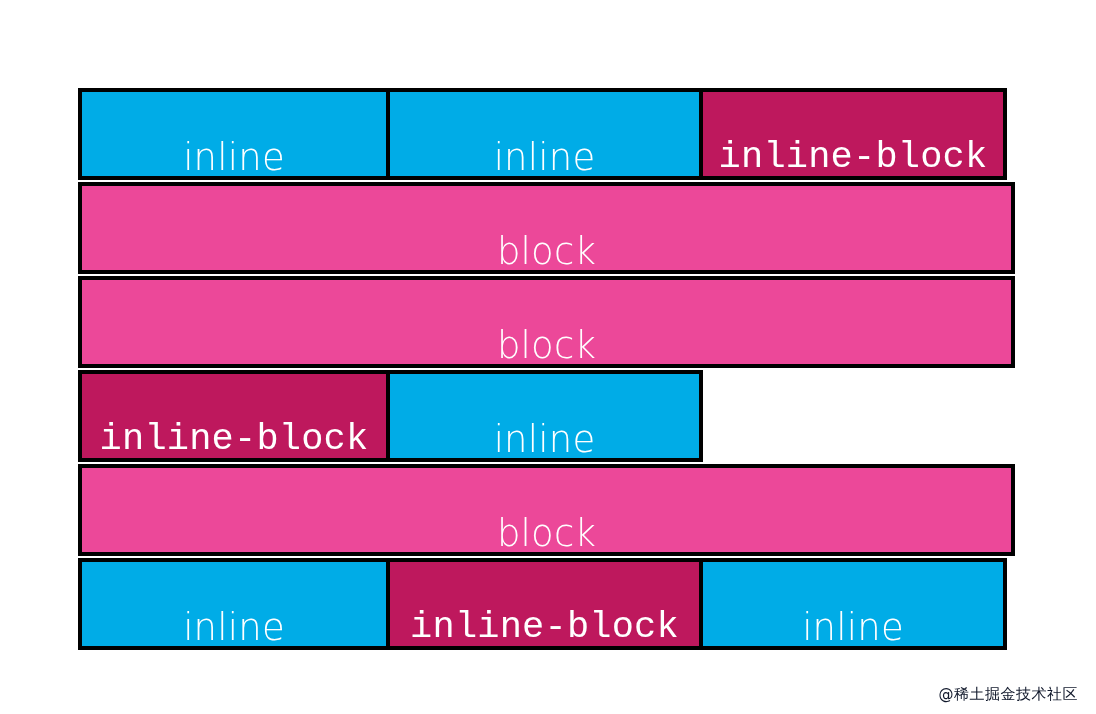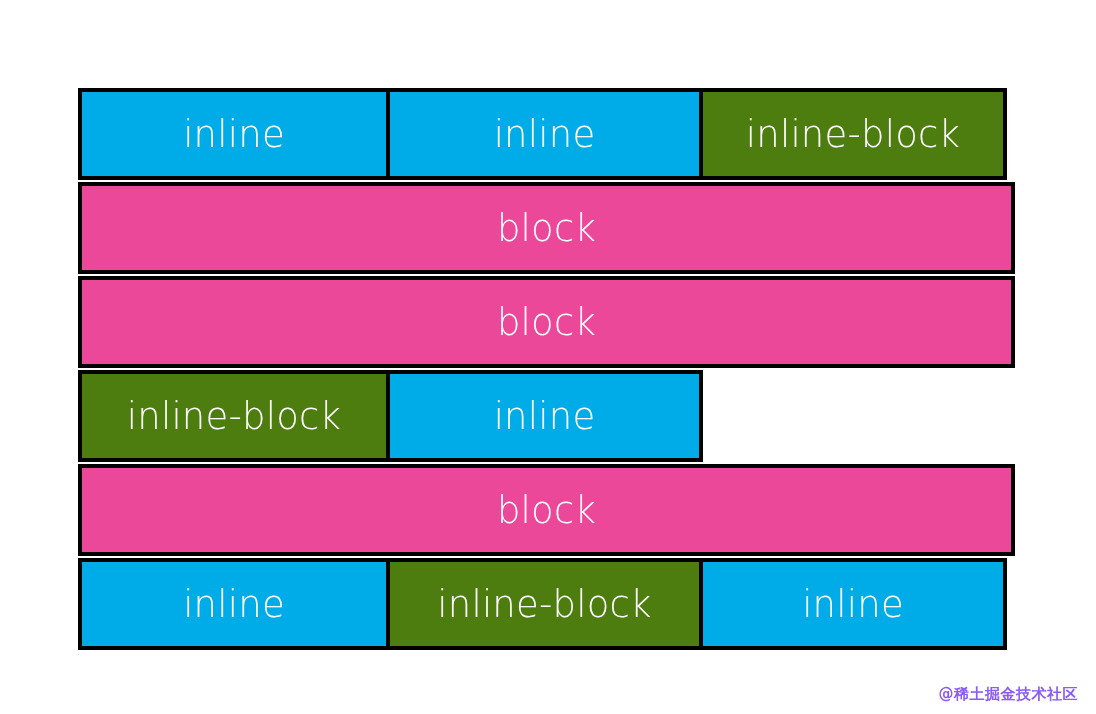--- a/index.html
+++ b/index.html
@@ -36,46 +36,46 @@
   .row.r1 { top: 94px;  }
   .row.r2 { top: 188px; }
   .row.r3 { top: 282px; }
   .row.r4 { top: 376px; }
   .row.r5 { top: 470px; }
 
   .cell {
     box-sizing: border-box;
     border: 4px solid #000000;
     display: flex;
-    align-items: center;
+    align-items: flex-end;
     justify-content: center;
     color: #ffffff;
     font-size: 37px;
     font-weight: 300;
     letter-spacing: 0.2px;
     line-height: 1;
     white-space: nowrap;
     overflow: hidden;
   }
 
   .cell + .cell {
     margin-left: -4px;
   }
 
   .cell.inline       { background: #00ACE7; }
-  .cell.inlineblock  { background: #4d7c0f; }
+  .cell.inlineblock  { background: #be185d; font-family: Liberation Mono, monospace; }
   .cell.block        { background: #ec4899; }
 
   #watermark {
     position: absolute;
     right: 18px;
     bottom: 10px;
-    color: #8b5cf6;
+    color: #0f172a;
     font-size: 15px;
-    font-weight: 700;
+    font-weight: 400;
     letter-spacing: 0.5px;
     user-select: none;
   }
 </style>
 </head>
 <body>
 
 <div id="diagram">
 
   <div class="row r0" style="width: 929px;">

